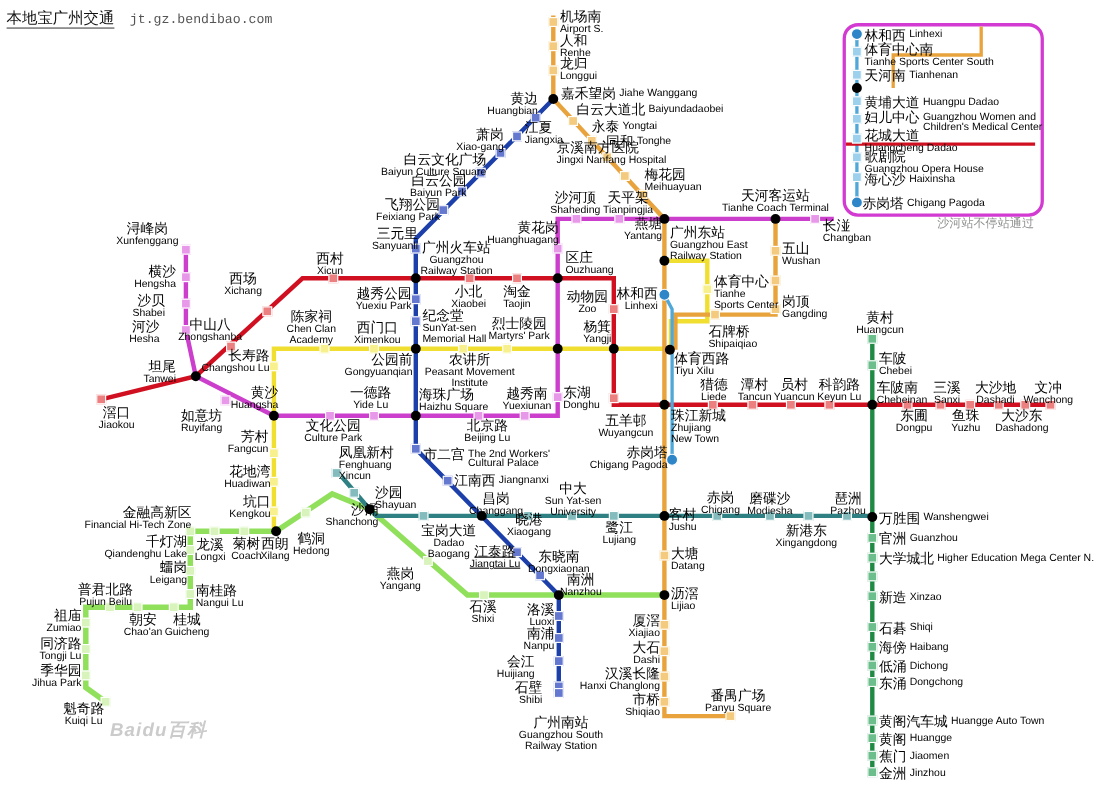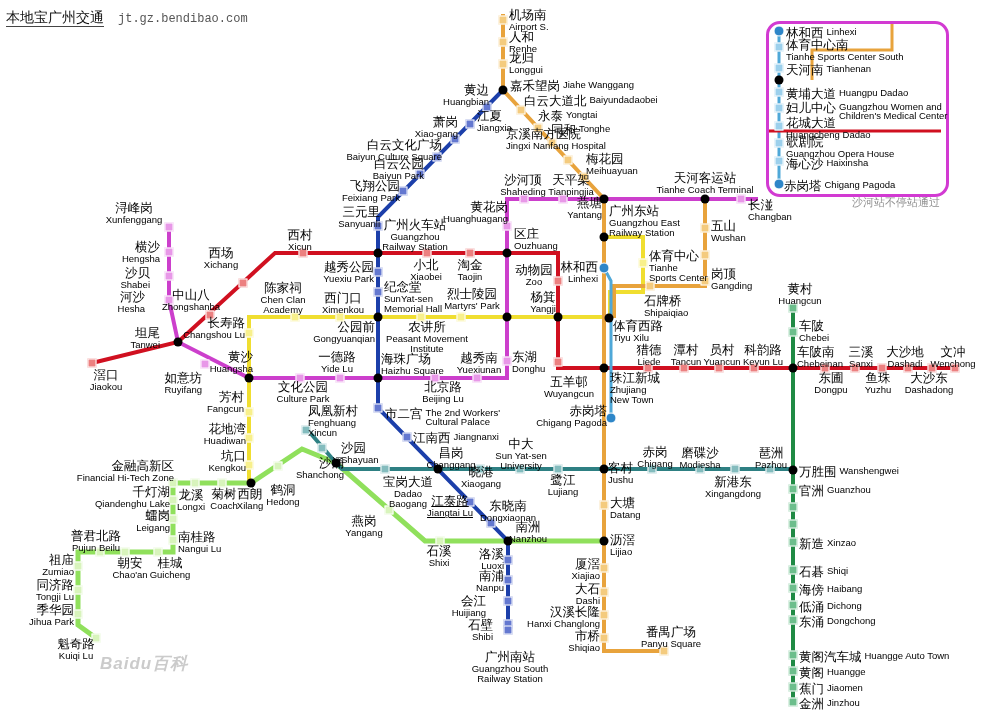--- a/index.html
+++ b/index.html
@@ -281,20 +281,21 @@
     <div class="mk tick" title="广州南站" style="background: rgb(100, 120, 208); left: 508px; top: 630px;"></div>
     <div class="lbl c" style="left: 510px; top: 651px;"><span class="zh">广州南站</span><span class="en">Guangzhou South
 Railway Station</span></div>
     <div class="mk tick" title="黄村" style="background: rgb(108, 190, 140); left: 793px; top: 308px;"></div>
     <div class="lbl c" style="left: 800px; top: 283px;"><span class="zh">黄村</span><span class="en">Huangcun</span></div>
     <div class="mk tick" title="车陂" style="background: rgb(108, 190, 140); left: 793px; top: 332px;"></div>
     <div class="lbl l" style="left: 799px; top: 320px;"><span class="zh">车陂</span><span class="en">Chebei</span></div>
     <div class="mk tick" title="官洲" style="background: rgb(108, 190, 140); left: 793px; top: 489px;"></div>
     <div class="lbl l inl" style="left: 799px; top: 482px;"><span class="zh">官洲</span><span class="en">Guanzhou</span></div>
     <div class="mk tick" title="大学城北" style="background: rgb(108, 190, 140); left: 793px; top: 507px;"></div>
+    <div class="lbl l inl" style="left: 799px; top: 500px;"><span class="zh">大学城北</span><span class="en">Higher Education Mega Center N.</span></div>
     <div class="mk tick" title="大学城南" style="background: rgb(108, 190, 140); left: 793px; top: 524px;"></div>
     <div class="mk tick" title="新造" style="background: rgb(108, 190, 140); left: 793px; top: 542px;"></div>
     <div class="lbl l inl" style="left: 799px; top: 535px;"><span class="zh">新造</span><span class="en">Xinzao</span></div>
     <div class="mk tick" title="石碁" style="background: rgb(108, 190, 140); left: 793px; top: 570px;"></div>
     <div class="lbl l inl" style="left: 799px; top: 563px;"><span class="zh">石碁</span><span class="en">Shiqi</span></div>
     <div class="mk tick" title="海傍" style="background: rgb(108, 190, 140); left: 793px; top: 588px;"></div>
     <div class="lbl l inl" style="left: 799px; top: 581px;"><span class="zh">海傍</span><span class="en">Haibang</span></div>
     <div class="mk tick" title="低涌" style="background: rgb(108, 190, 140); left: 793px; top: 605px;"></div>
     <div class="lbl l inl" style="left: 799px; top: 598px;"><span class="zh">低涌</span><span class="en">Dichong</span></div>
     <div class="mk tick" title="东涌" style="background: rgb(108, 190, 140); left: 793px; top: 620px;"></div>

